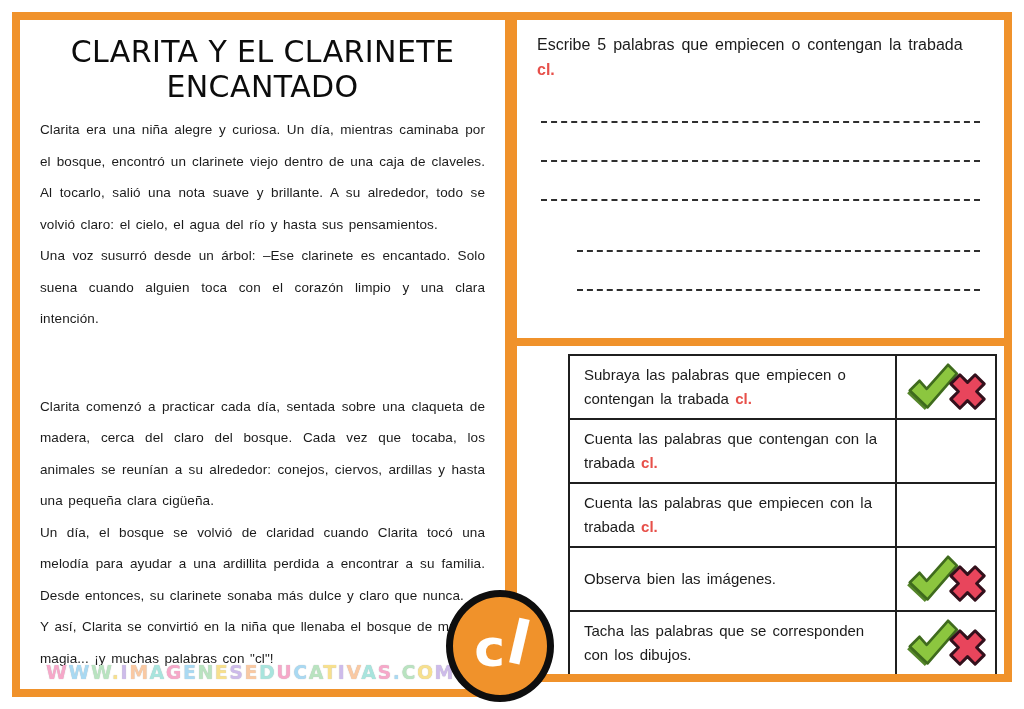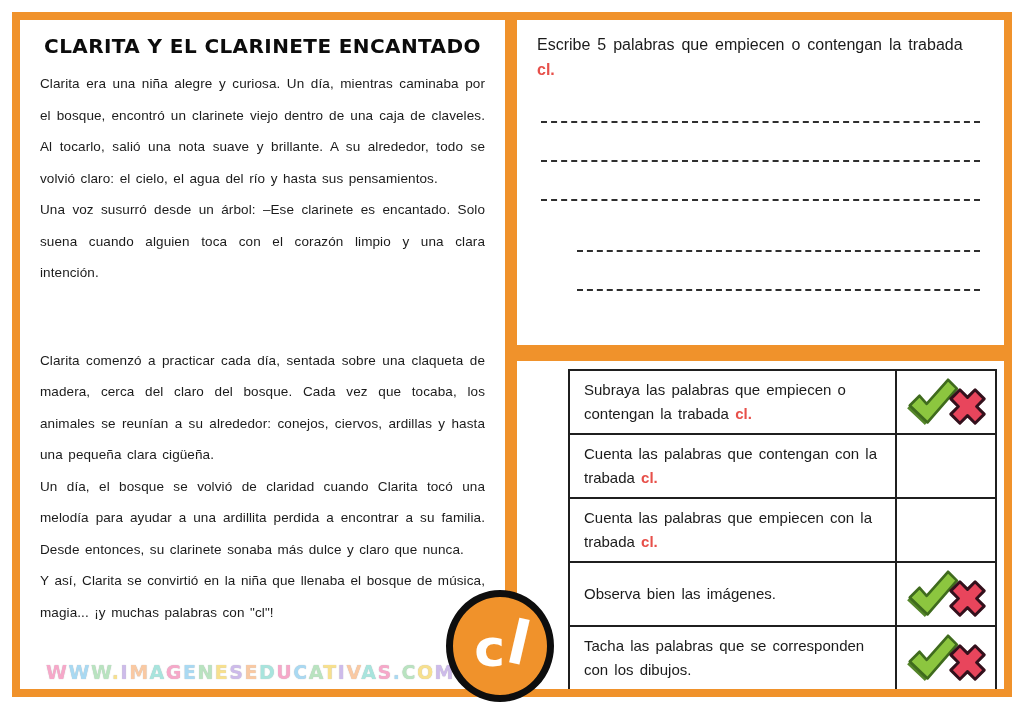--- a/index.html
+++ b/index.html
@@ -12,26 +12,26 @@
     width:1024px;height:709px;background:#ffffff;
     font-family:"Liberation Sans", sans-serif;color:var(--ink);
     position:relative;overflow:hidden;
   }
   .panel{
     position:absolute;background:#fff;border:8px solid var(--orange);
     box-sizing:border-box;overflow:hidden;
   }
   .panel-left{left:12px;top:12px;width:501px;height:685px;padding:8px 20px 6px 20px;}
   .panel-rt{left:509px;top:12px;width:503px;height:341px;padding:12px 18px;}
-  .panel-rb{left:509px;top:353px;width:503px;height:344px;padding:8px 0 0 0;}
+  .panel-rb{left:509px;top:338px;width:503px;height:344px;padding:8px 0 0 0;}
 
   
   .story-title{
     font-family:"DejaVu Sans", sans-serif;
-    font-size:20px;font-weight:700;letter-spacing:.4px;
+    font-size:30px;font-weight:400;letter-spacing:.4px;
     text-align:center;margin:6px 0 10px 0;color:#0c0c0c;
   }
   .story-body p{
     font-size:13.5px;line-height:31.5px;margin:0;
     text-align:justify;word-spacing:1.6px;letter-spacing:.1px;
   }
   .story-body p.gap-before{margin-top:56px;}
 
   
   .watermark{

